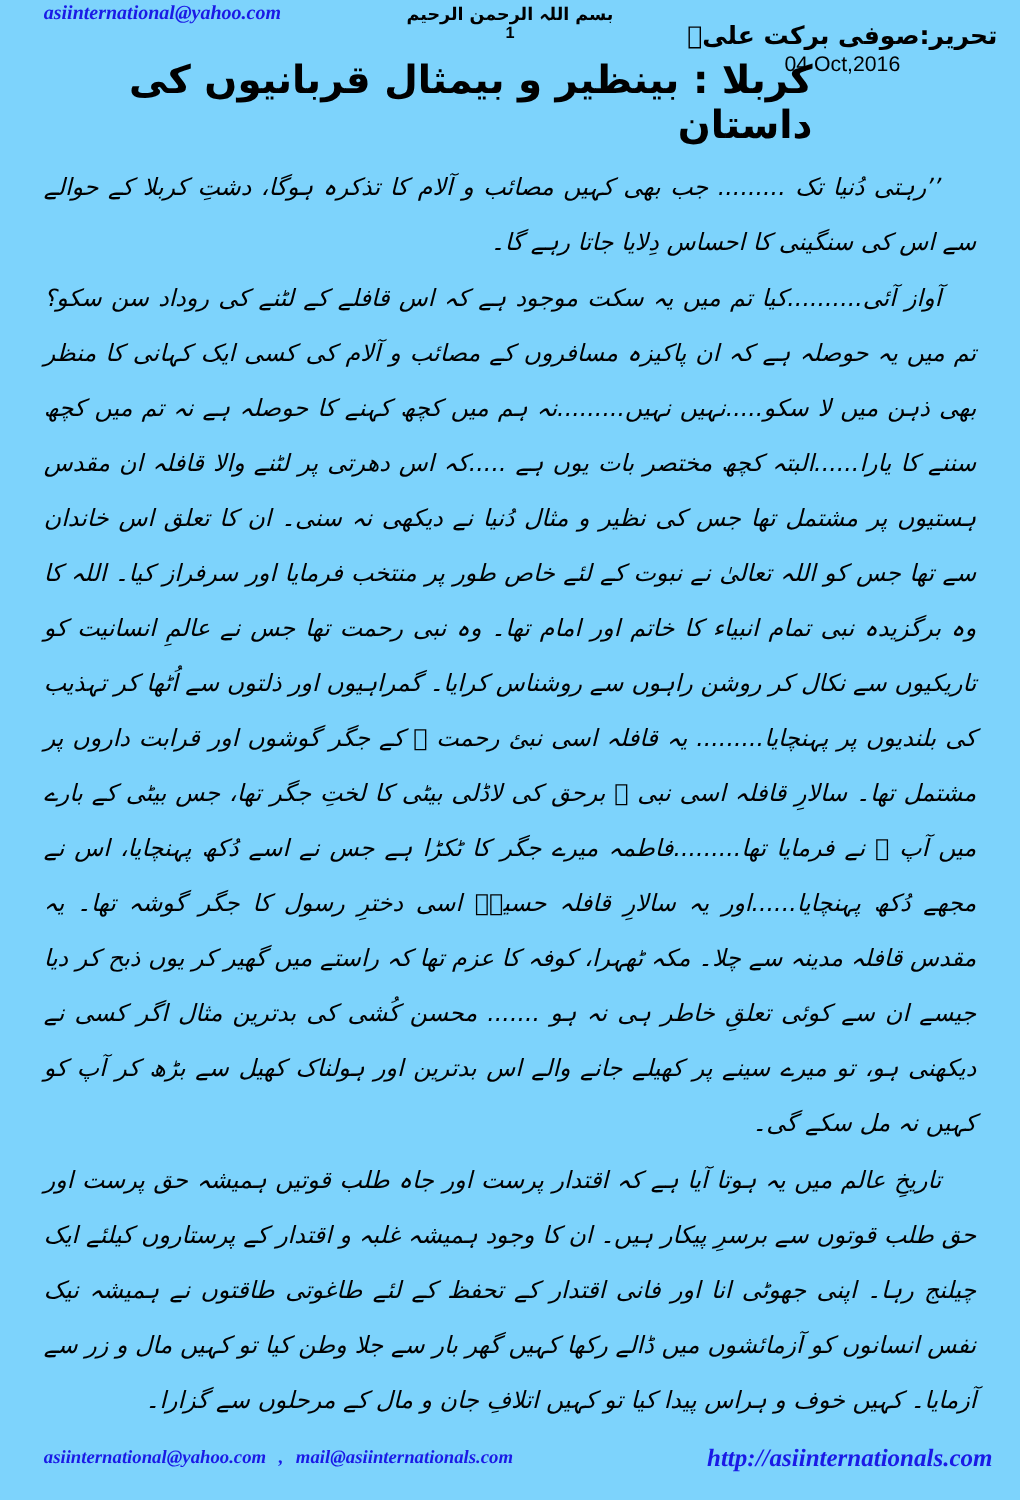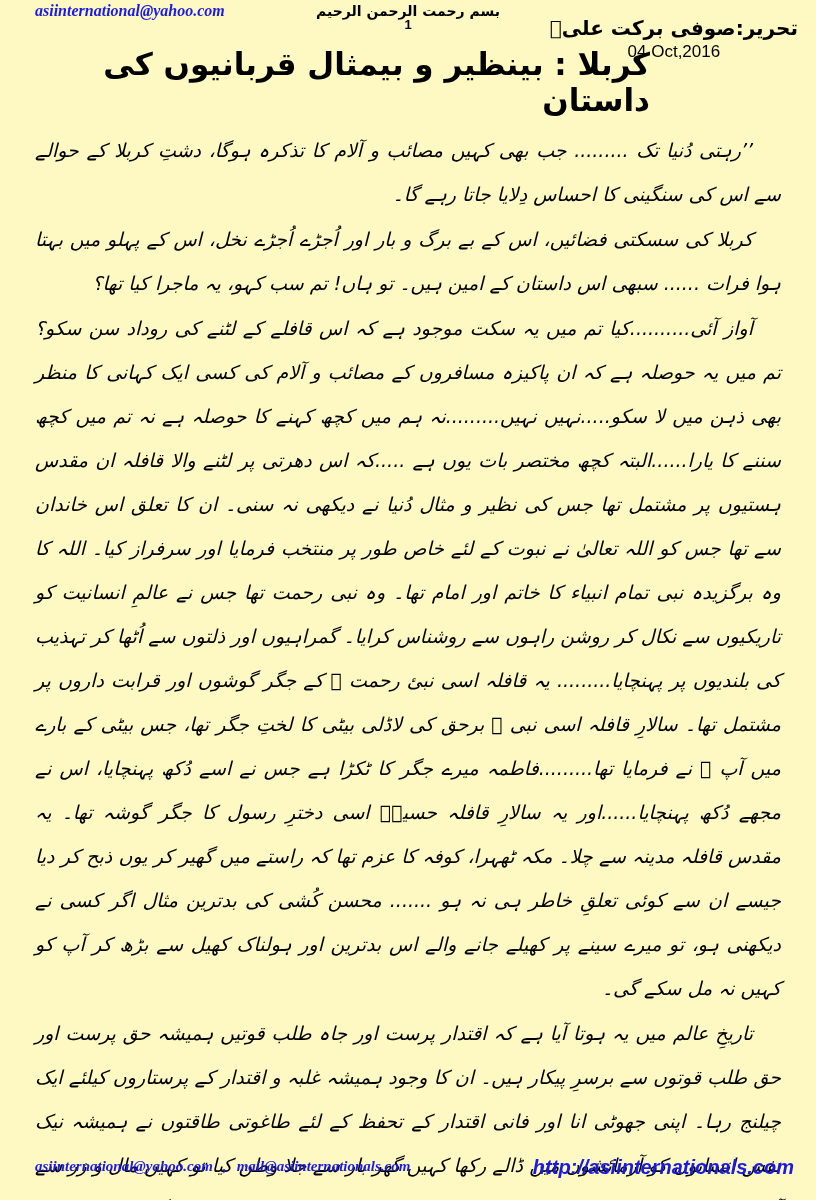--- a/index.html
+++ b/index.html
@@ -1,17 +1,17 @@
 <!DOCTYPE html>
 <html lang="ur"><head>
 <meta charset="utf-8">
 <style>
   html,body{margin:0;padding:0;background:#ffffff;}
   .page{
-    position:relative;width:816px;height:1200px;background:#fef9c3;
+    position:relative;width:816px;height:1200px;background:#7dd3fc;
     overflow:hidden;font-family:"DejaVu Sans",sans-serif;color:#000000;
   }
   
   .email-top{
     position:absolute;left:35px;top:2px;
     font-family:"Liberation Serif",serif;font-style:italic;font-weight:bold;
     font-size:16px;color:#1a1ae6;
   }
   .bismillah-wrap{position:absolute;left:0;top:3px;width:816px;text-align:center;}
   .bismillah{font-size:14px;font-weight:bold;direction:rtl;}
@@ -33,46 +33,45 @@
   
   .footer{position:absolute;left:0;top:1156px;width:816px;height:30px;}
   .footer-emails{
     position:absolute;left:35px;top:2px;
     font-family:"Liberation Serif",serif;font-style:italic;font-weight:bold;
     font-size:15px;color:#1a1ae6;text-align:right;
   }
   .footer-sep{margin:0 10px;font-weight:bold;}
   .footer-url{
     position:absolute;right:22px;top:0;
-    font-family:Liberation Sans, sans-serif;font-style:italic;font-weight:bold;
+    font-family:Liberation Serif, serif;font-style:italic;font-weight:bold;
     font-size:20px;color:#1a1ae6;
   }
 </style>
 </head>
 <body>
 
 <div class="page">
 
   <div class="email-top">asiinternational@yahoo.com</div>
 
   <div class="bismillah-wrap">
-    <div class="bismillah">بسم رحمت الرحمن الرحیم</div>
+    <div class="bismillah">بسم اللہ الرحمن الرحیم</div>
     <div class="page-number">1</div>
   </div>
 
   <div class="author-block">
     <div class="author-line">تحریر:صوفی برکت علیؒ</div>
     <div class="date-line">04 Oct,2016</div>
   </div>
 
   <div class="doc-title">کربلا : بینظیر و بیمثال قربانیوں کی داستان</div>
 
   <div class="body-text">
     <p>’’رہتی دُنیا تک ......... جب بھی کہیں مصائب و آلام کا تذکرہ ہوگا،   دشتِ کربلا کے حوالے سے اس کی سنگینی کا احساس دِلایا جاتا رہے گا۔</p>
-    <p>کربلا کی سسکتی فضائیں، اس کے بے برگ و بار اور اُجڑے اُجڑے نخل،  اس کے پہلو میں بہتا ہوا فرات ...... سبھی اس داستان کے امین ہیں۔  تو ہاں! تم سب کہو،  یہ ماجرا کیا تھا؟</p>
     <p>آواز آئی..........کیا تم میں یہ سکت موجود ہے کہ اس قافلے کے لٹنے کی روداد سن سکو؟  تم میں یہ حوصلہ ہے کہ ان پاکیزہ مسافروں کے مصائب و آلام کی کسی ایک کہانی کا منظر بھی ذہن میں لا سکو.....نہیں نہیں.........نہ ہم میں کچھ کہنے کا حوصلہ ہے نہ تم میں کچھ سننے کا یارا......البتہ کچھ مختصر بات یوں ہے .....کہ اس دھرتی پر لٹنے والا قافلہ ان مقدس ہستیوں پر مشتمل تھا جس کی نظیر و مثال دُنیا نے دیکھی نہ سنی۔  ان کا تعلق اس خاندان سے تھا جس کو اللہ تعالیٰ نے نبوت کے لئے خاص طور پر منتخب فرمایا اور سرفراز کیا۔  اللہ کا وہ برگزیدہ نبی تمام انبیاء کا خاتم اور امام تھا۔ وہ نبی رحمت تھا جس نے عالمِ انسانیت کو تاریکیوں سے نکال کر روشن راہوں سے روشناس کرایا۔ گمراہیوں اور ذلتوں سے اُٹھا کر تہذیب کی بلندیوں پر پہنچایا......... یہ قافلہ اسی نبئ رحمت ﷺ کے جگر گوشوں اور قرابت داروں پر مشتمل تھا۔ سالارِ قافلہ اسی نبی ﷺ برحق کی لاڈلی بیٹی کا لختِ جگر تھا،  جس بیٹی کے بارے میں آپ ﷺ نے فرمایا تھا.........فاطمہ میرے جگر کا ٹکڑا ہے جس نے اسے دُکھ پہنچایا،  اس نے مجھے دُکھ پہنچایا......اور یہ سالارِ قافلہ حسینؑ اسی دخترِ رسول کا جگر گوشہ تھا۔ یہ مقدس قافلہ مدینہ سے چلا۔ مکہ ٹھہرا،  کوفہ کا عزم تھا کہ راستے میں گھیر کر یوں ذبح کر دیا جیسے ان سے کوئی تعلقِ خاطر ہی نہ ہو .......  محسن کُشی کی بدترین مثال اگر کسی نے دیکھنی ہو،  تو میرے سینے پر کھیلے جانے والے اس بدترین اور ہولناک کھیل سے بڑھ کر آپ کو کہیں نہ مل سکے گی۔</p>
     <p>تاریخِ عالم میں یہ ہوتا آیا ہے کہ اقتدار پرست اور جاہ طلب قوتیں ہمیشہ حق پرست اور حق طلب قوتوں سے برسرِ پیکار ہیں۔ ان کا وجود ہمیشہ غلبہ و اقتدار کے پرستاروں کیلئے ایک چیلنج رہا۔ اپنی جھوٹی انا اور فانی اقتدار کے تحفظ کے لئے طاغوتی طاقتوں نے ہمیشہ نیک نفس انسانوں کو آزمائشوں میں ڈالے رکھا کہیں گھر بار سے جلا وطن کیا تو کہیں مال و زر سے آزمایا۔ کہیں خوف و ہراس پیدا کیا تو کہیں اتلافِ جان و مال کے مرحلوں سے گزارا۔</p>
 
   </div>
 
   <div class="footer">
     <div class="footer-emails">
       <span>asiinternational@yahoo.com</span><span class="footer-sep">,</span><span>mail@asiinternationals.com</span>
     </div>
     <div class="footer-url">http://asiinternationals.com</div>

